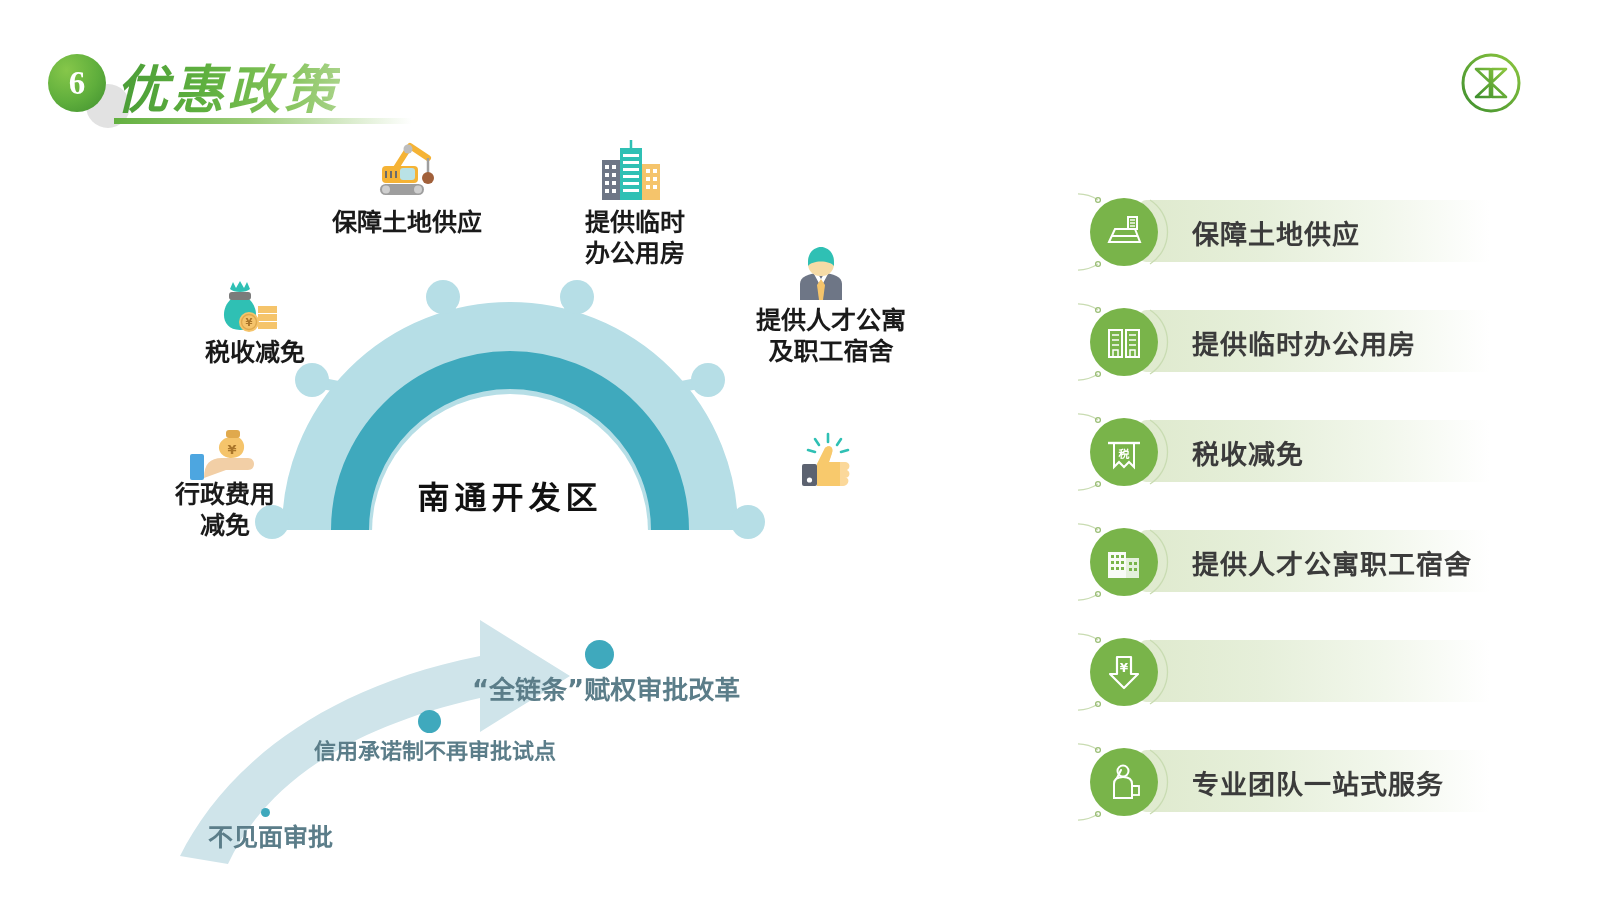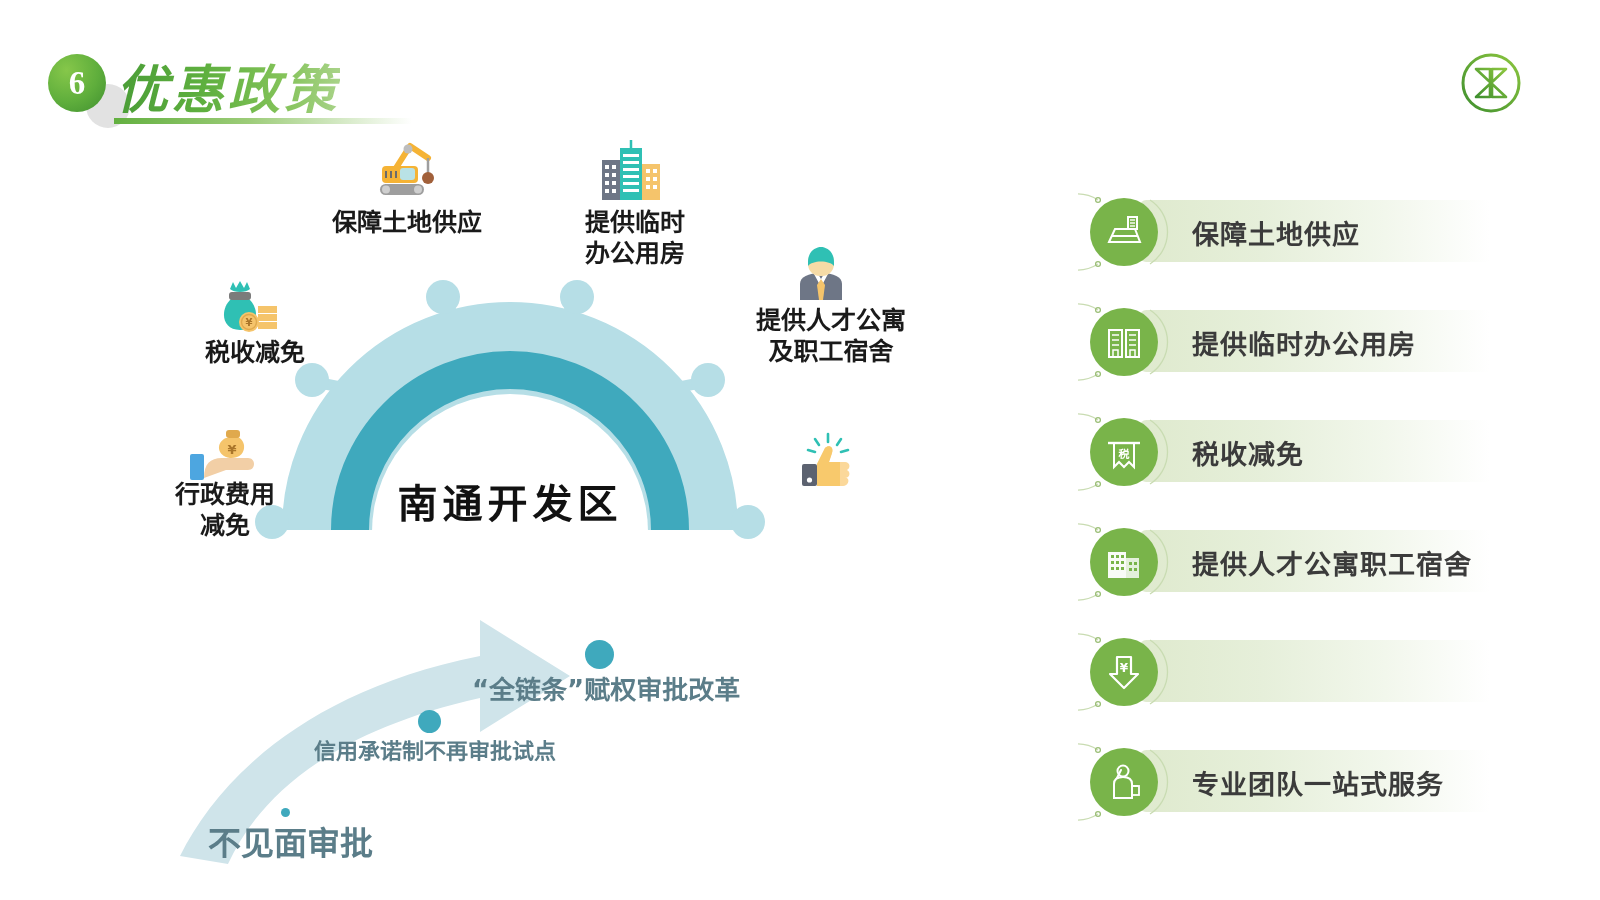--- a/index.html
+++ b/index.html
@@ -107,21 +107,21 @@
     position: absolute;
   }
   #center-label {
     position: absolute;
     left: 360px;
     top: 352px;
     width: 300px;
     text-align: center;
     font-family: "Liberation Serif", "DejaVu Serif", serif;
     font-weight: bold;
-    font-size: 40px;
+    font-size: 32px;
     letter-spacing: 5px;
     color: #111111;
   }
 
   
   #steps-block {
     position: absolute;
     left: 150px;
     top: 580px;
     width: 740px;
@@ -140,21 +140,21 @@
     flex: none;
   }
   .step-text {
     font-weight: bold;
     color: #5b7d89;
     white-space: nowrap;
     font-family: "DejaVu Sans", sans-serif;
   }
   #step-0 { left: 58px; top: 228px; }
   #step-0 .step-dot { width: 9px; height: 9px; margin-right: 11px; }
-  #step-0 .step-text { font-size: 33px; }
+  #step-0 .step-text { font-size: 25px; }
   #step-1 { left: 164px; top: 130px; }
   #step-1 .step-dot { width: 23px; height: 23px; margin-right: 11px; }
   #step-1 .step-text { font-size: 22px; }
   #step-2 { left: 322px; top: 60px; }
   #step-2 .step-dot { width: 29px; height: 29px; margin-right: 13px; }
   #step-2 .step-text { font-size: 26px; }
 
   
   #right-list {
     position: absolute;

